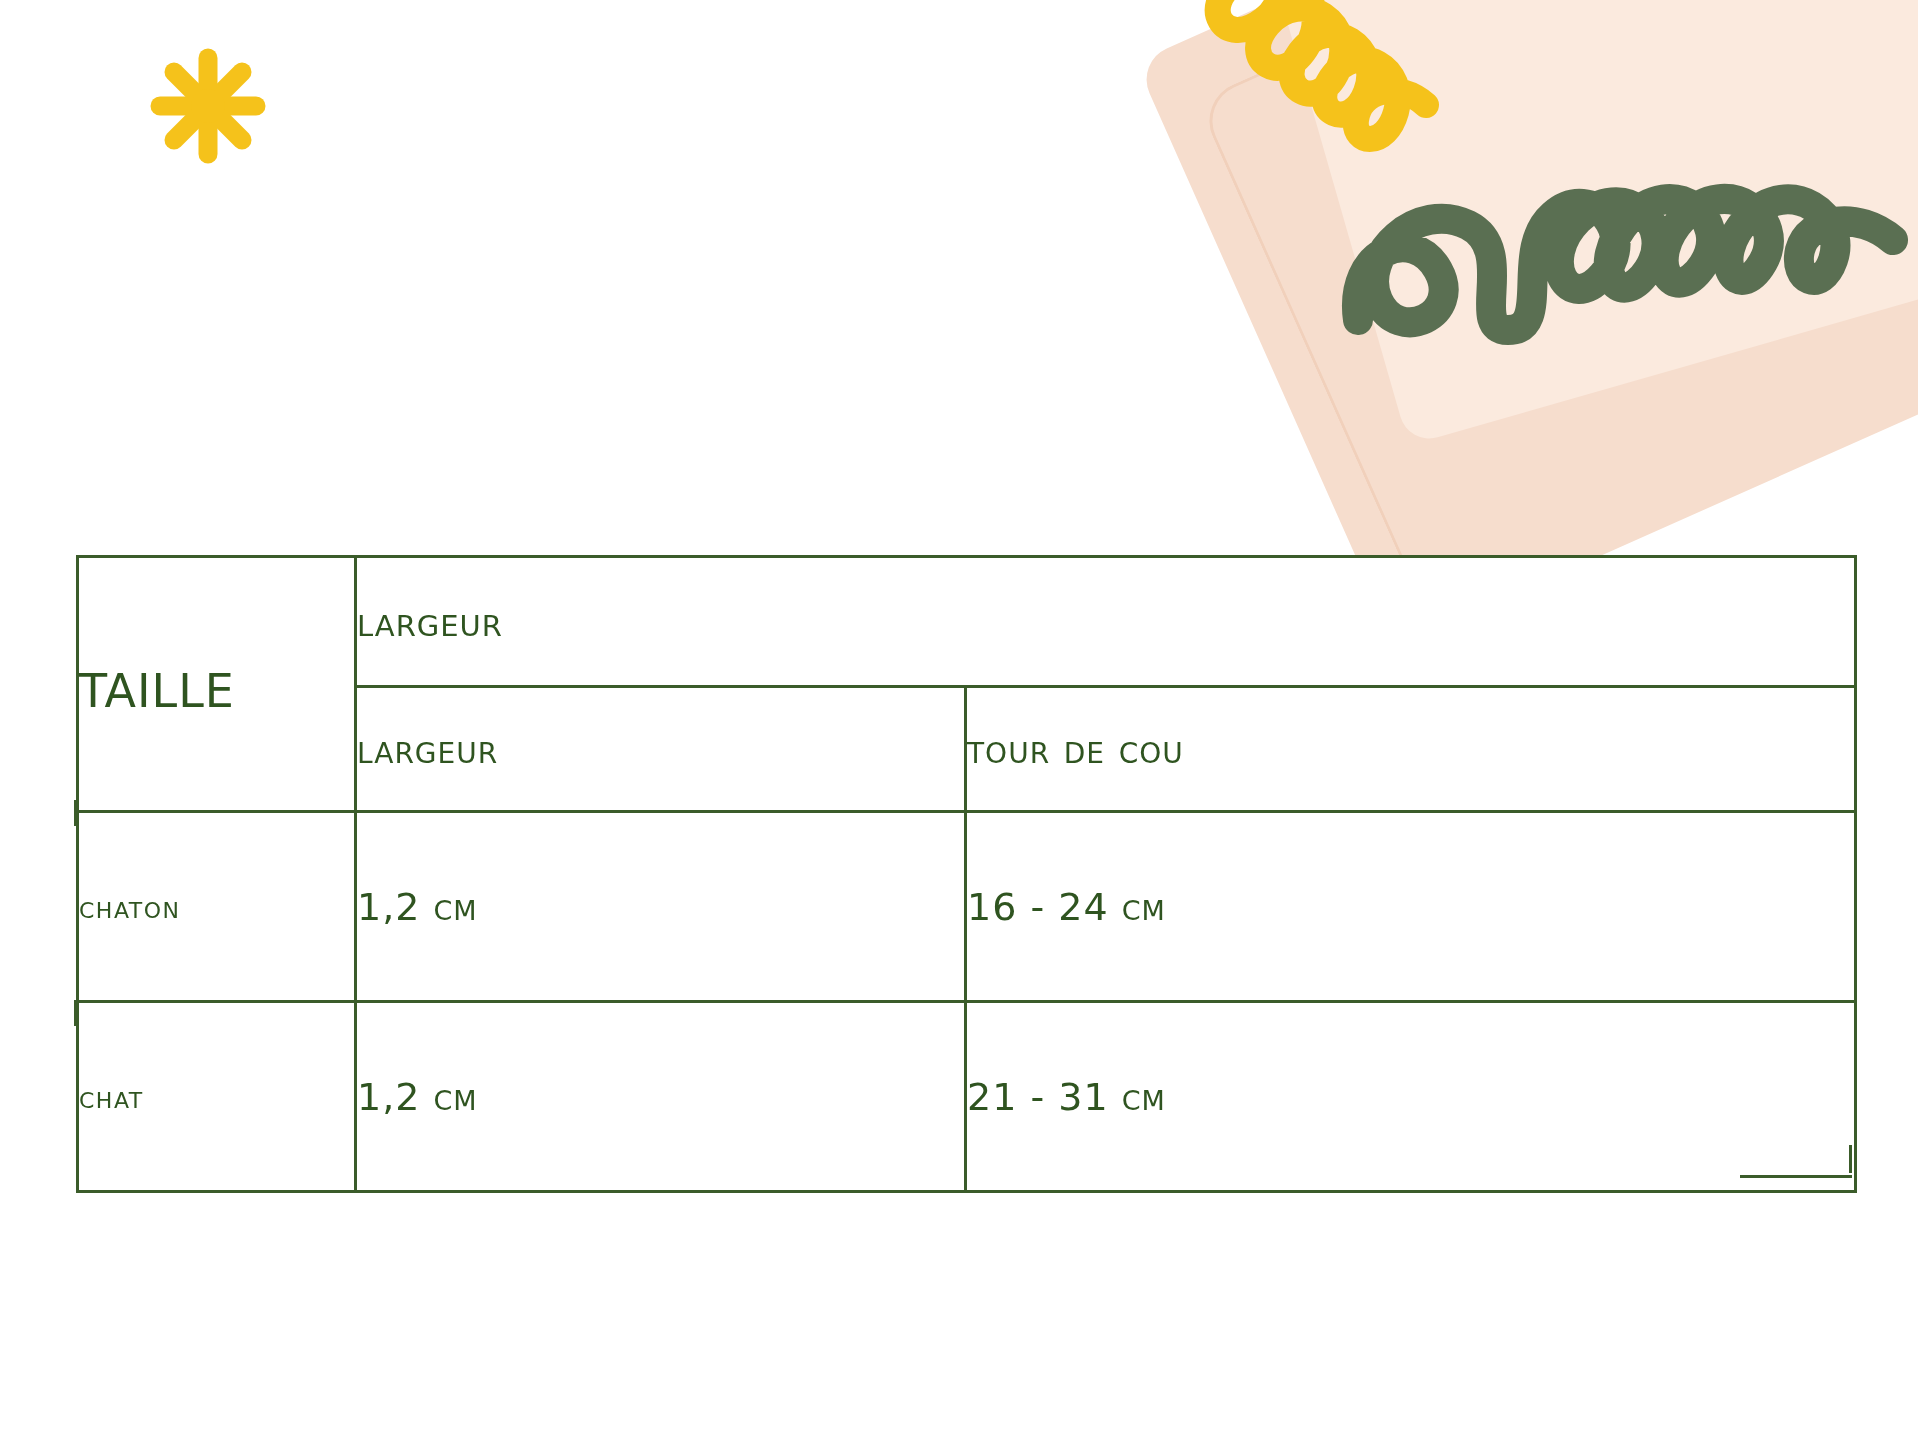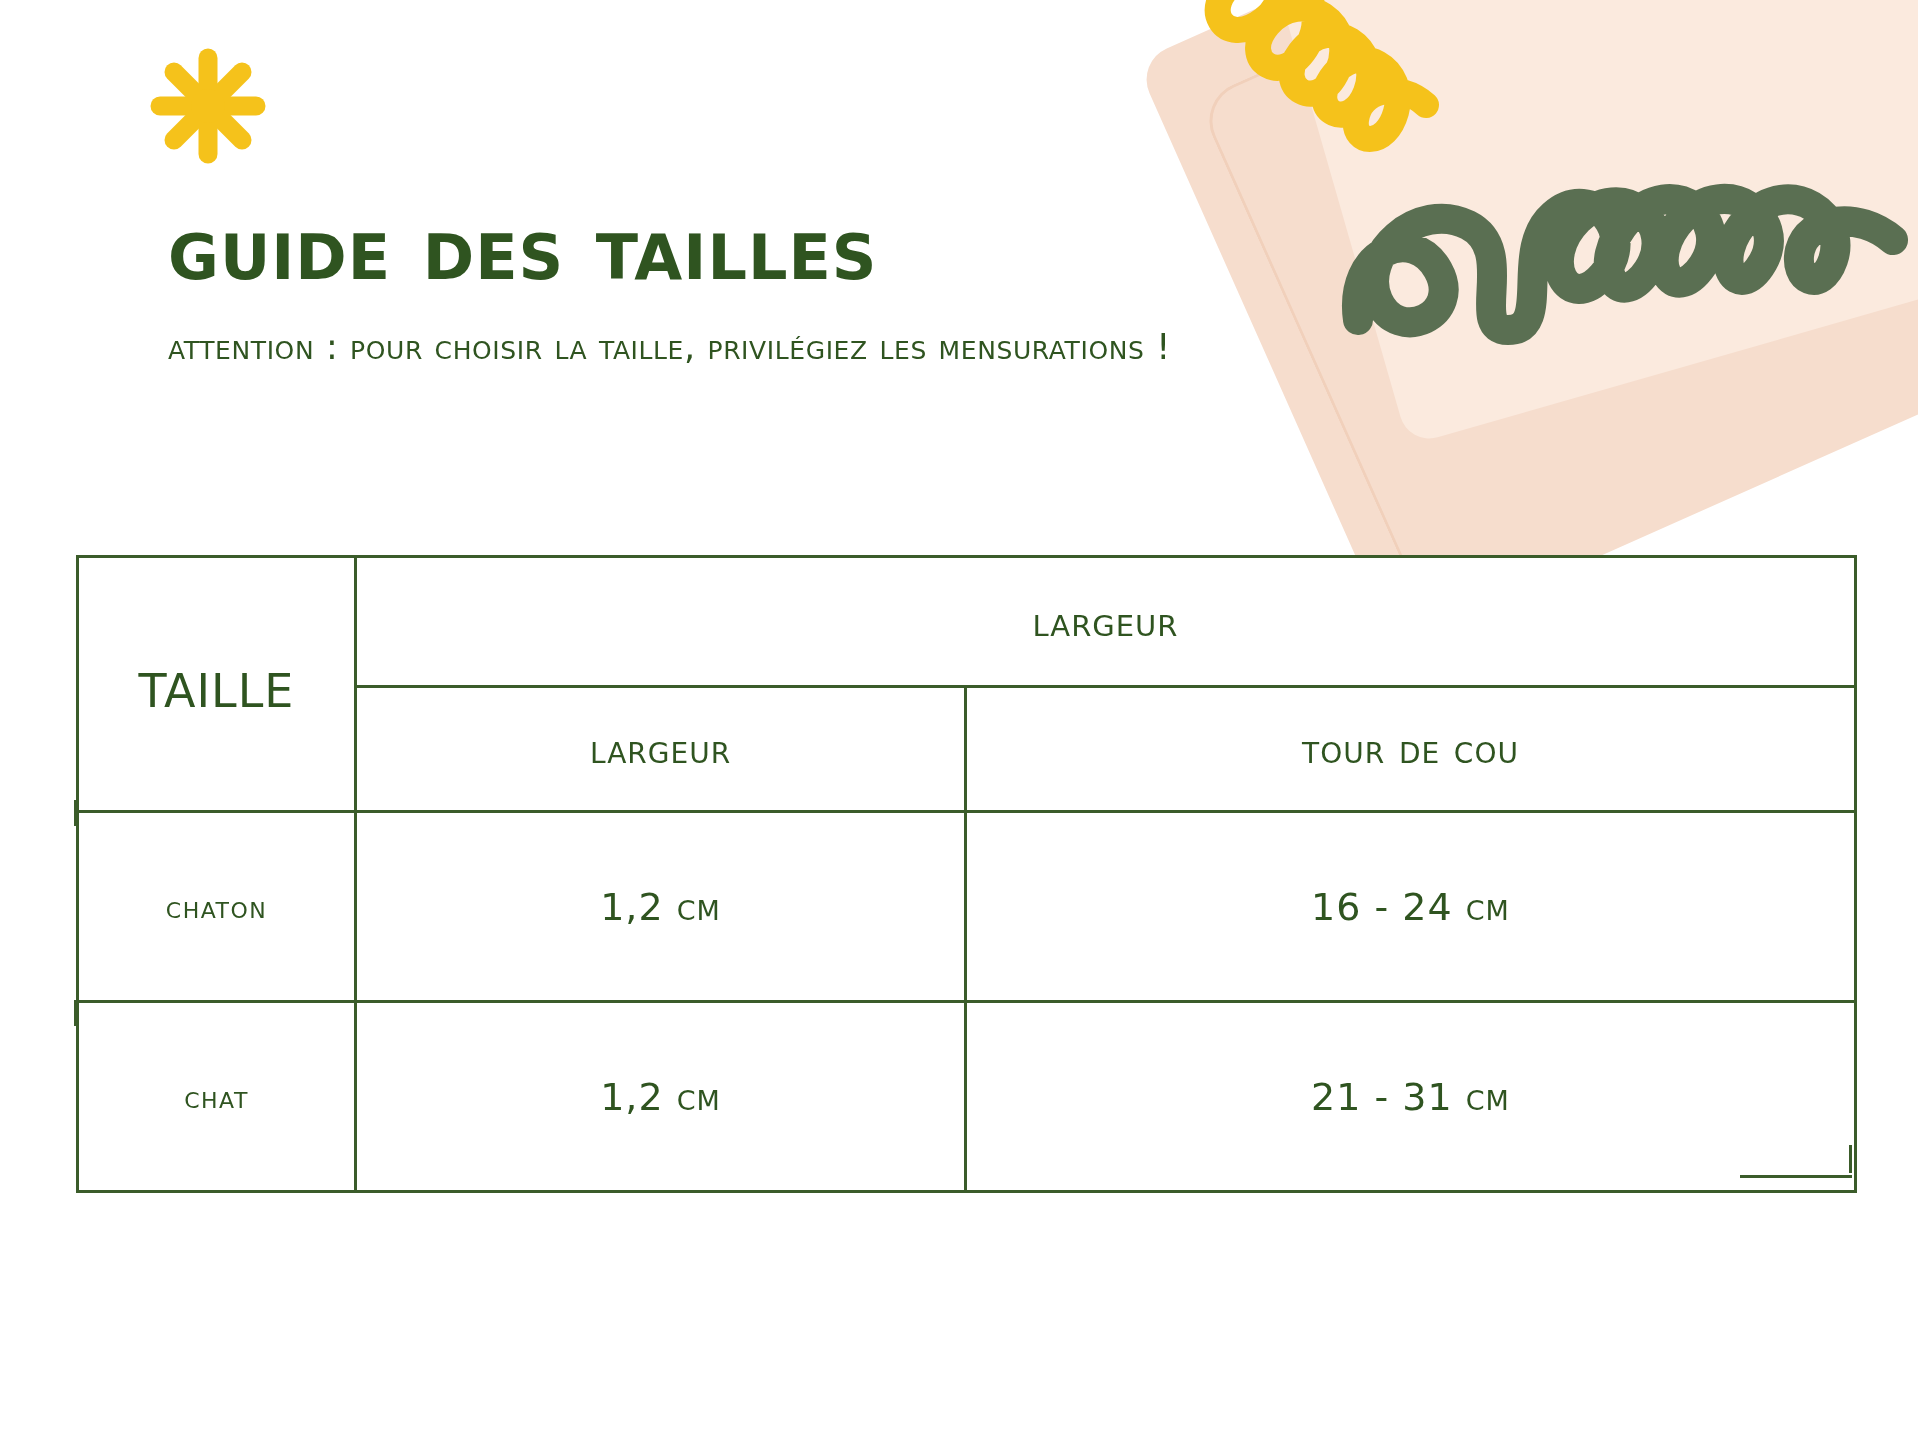--- a/index.html
+++ b/index.html
@@ -116,21 +116,21 @@
   }
 
   table.size-table {
     width: 100%;
     border-collapse: collapse;
     table-layout: fixed;
   }
 
   table.size-table td, table.size-table th {
     border: 3px solid #3b5c2a;
-    text-align: center;
+    text-align: left;
     vertical-align: middle;
     color: #2f5420;
     font-family: "DejaVu Sans", sans-serif;
     font-variant: small-caps;
     text-transform: lowercase;
     font-weight: 400;
     background: #ffffff;
   }
 
   .col-taille { width: 278px; }
@@ -205,24 +205,20 @@
   <svg class="asterisk" viewBox="0 0 116 116">
     <g stroke="#f5c21b" stroke-width="19" stroke-linecap="round">
       <line x1="58" y1="10" x2="58" y2="106"></line>
       <line x1="10" y1="58" x2="106" y2="58"></line>
       <line x1="24" y1="24" x2="92" y2="92"></line>
       <line x1="92" y1="24" x2="24" y2="92"></line>
     </g>
     <circle cx="58" cy="58" r="17" fill="#f5c21b"></circle>
   </svg>
 
-  <div class="title-block">
-    <div class="page-title">Guide des Tailles</div>
-    <div class="page-subtitle">Attention : Pour choisir la taille, privilégiez les mensurations !</div>
-  </div>
 
   <div class="table-wrap">
     <table class="size-table">
       <colgroup>
         <col class="col-taille">
         <col class="col-mid">
         <col class="col-right">
       </colgroup>
       <tbody>
         <tr>

